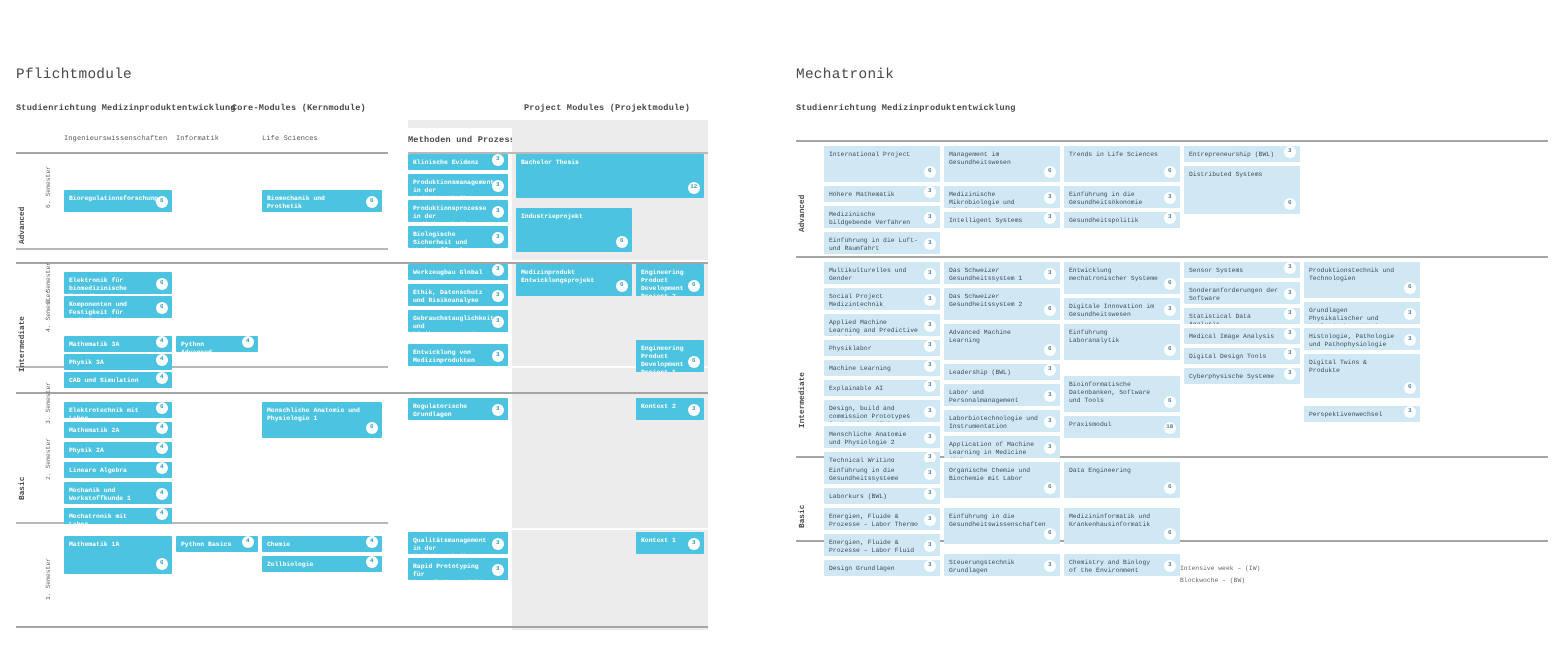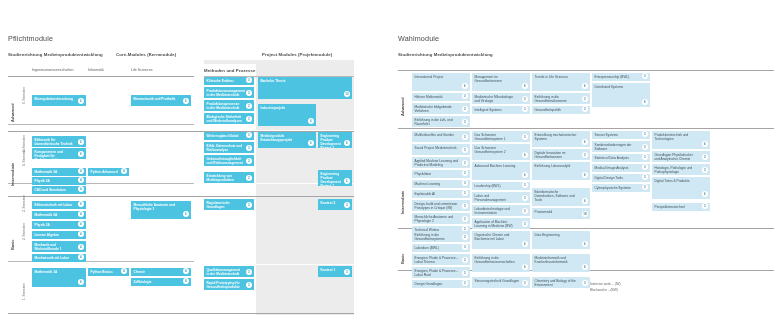--- a/index.html
+++ b/index.html
@@ -4,21 +4,21 @@
 <style>
   html,body{margin:0;padding:0;}
   body{
     width:782px;height:336px;overflow:hidden;background:#ffffff;
     font-family:"Liberation Sans",sans-serif;color:#3a3a3a;
     -webkit-font-smoothing:antialiased;
   }
   .page{position:relative;width:782px;height:336px;}
 
   
-  .panel{position:absolute;top:0;height:336px;}
+  .panel{position:absolute;top:0;height:336px;font-family:Liberation Mono, monospace;}
   #panel-left{left:0;width:372px;}
   #panel-right{left:390px;width:392px;}
 
   .panel-title{
     position:absolute;font-size:7.2px;font-weight:400;color:#4a4a4a;
     letter-spacing:.15px;
   }
   .panel-sub{
     position:absolute;font-size:4.3px;font-weight:700;color:#4a4a4a;
     letter-spacing:.1px;
@@ -269,21 +269,21 @@
       <span class="badge">3</span>
     </div>
     <div class="mod proj" style="left:318px;top:266px;width:34px;height:11px;">
       <span>Kontext 1</span>
       <span class="badge">3</span>
     </div>
   </div>
 
   <div class="panel" id="panel-right">
 
-    <div class="panel-title" style="left:8px;top:34px;">Wahlmodule</div>
+    <div class="panel-title" style="left:8px;top:34px;">Mechatronik</div>
     <div class="panel-sub" style="left:8px;top:52px;">Studienrichtung Medizinproduktentwicklung</div>
 
     <div class="rule thick" style="left:8px;top:70px;width:376px;"></div>
     <div class="rule thick" style="left:8px;top:128px;width:376px;"></div>
     <div class="rule thick" style="left:8px;top:228px;width:376px;"></div>
     <div class="rule thick" style="left:8px;top:270px;width:376px;"></div>
 
     <div class="vlabel level" style="left:10px;top:116px;">Advanced</div>
     <div class="vlabel level" style="left:10px;top:214px;">Intermediate</div>
     <div class="vlabel level" style="left:10px;top:264px;">Basic</div>

